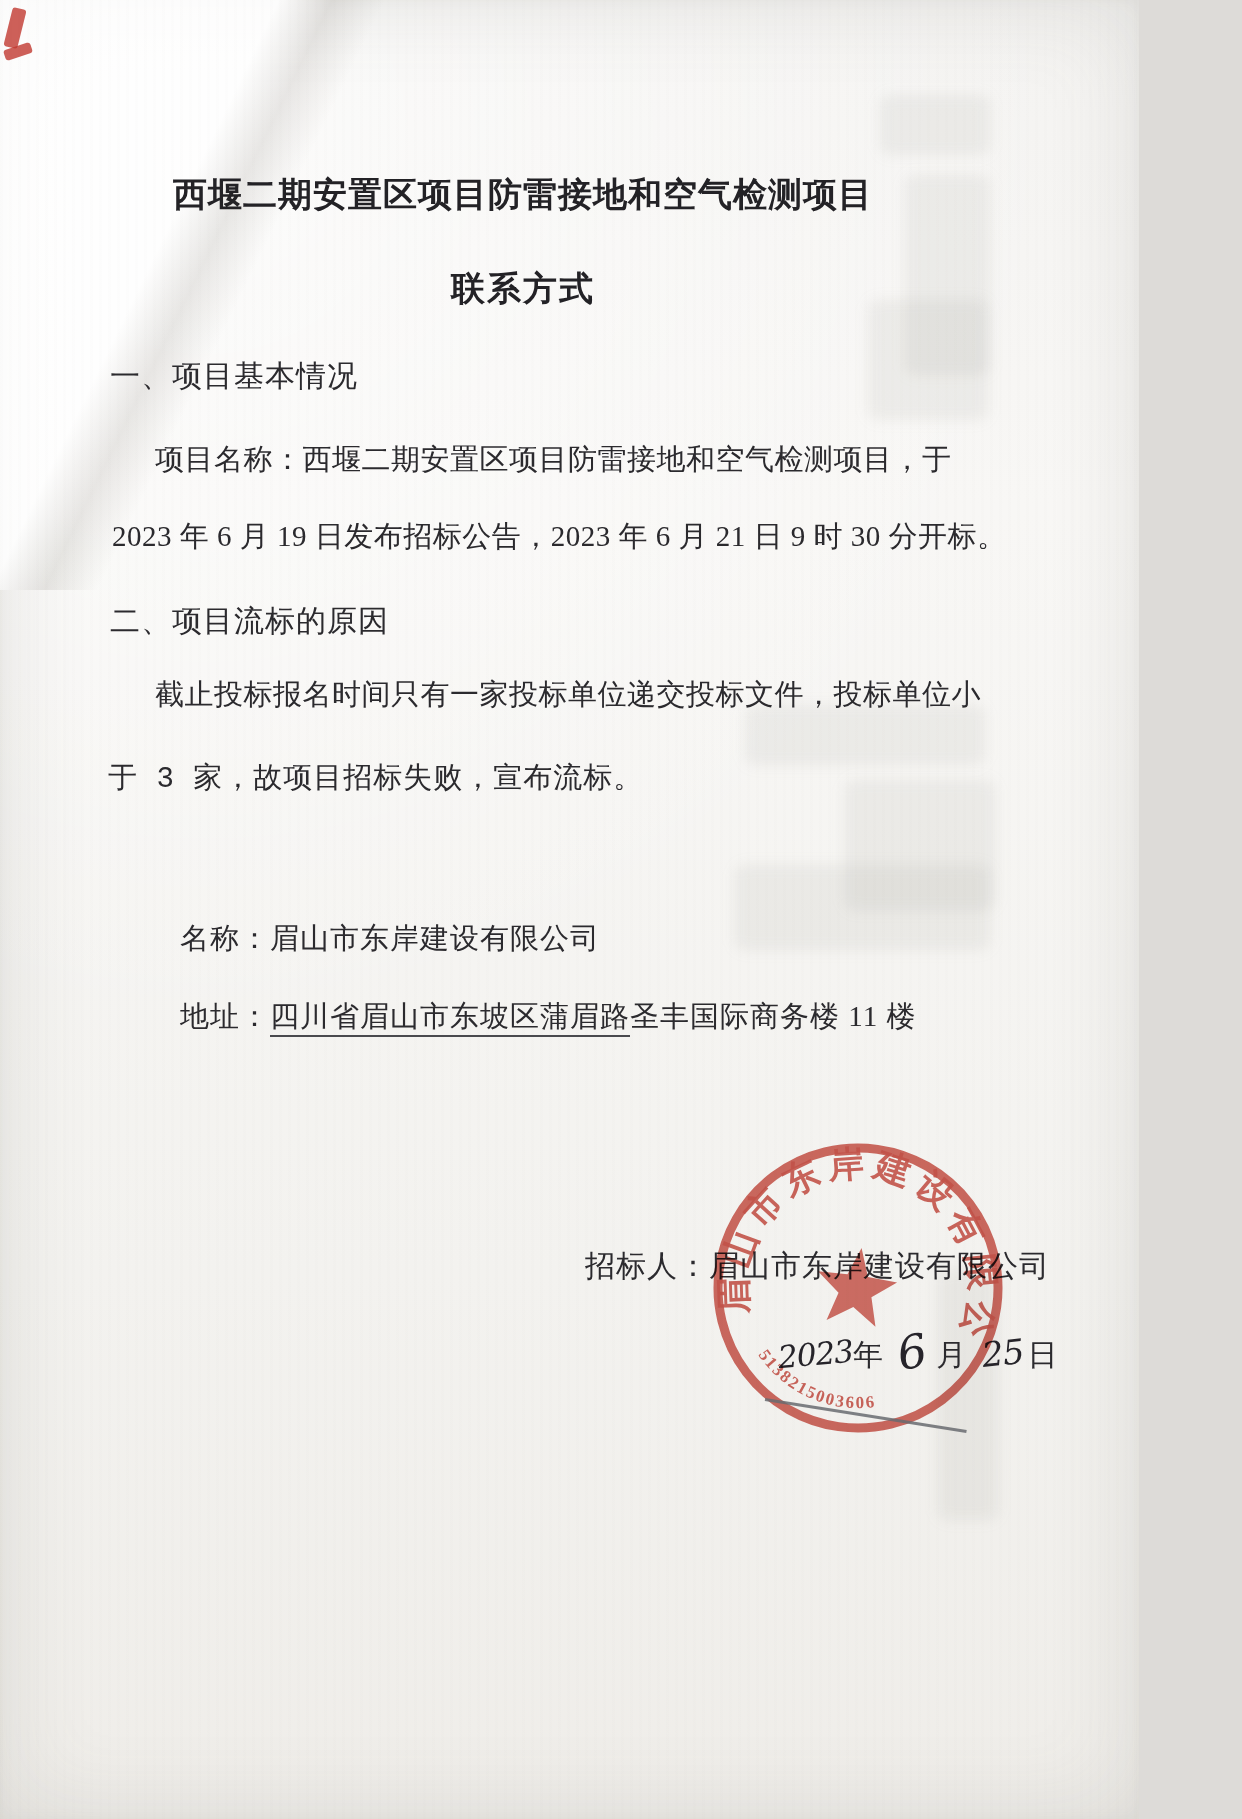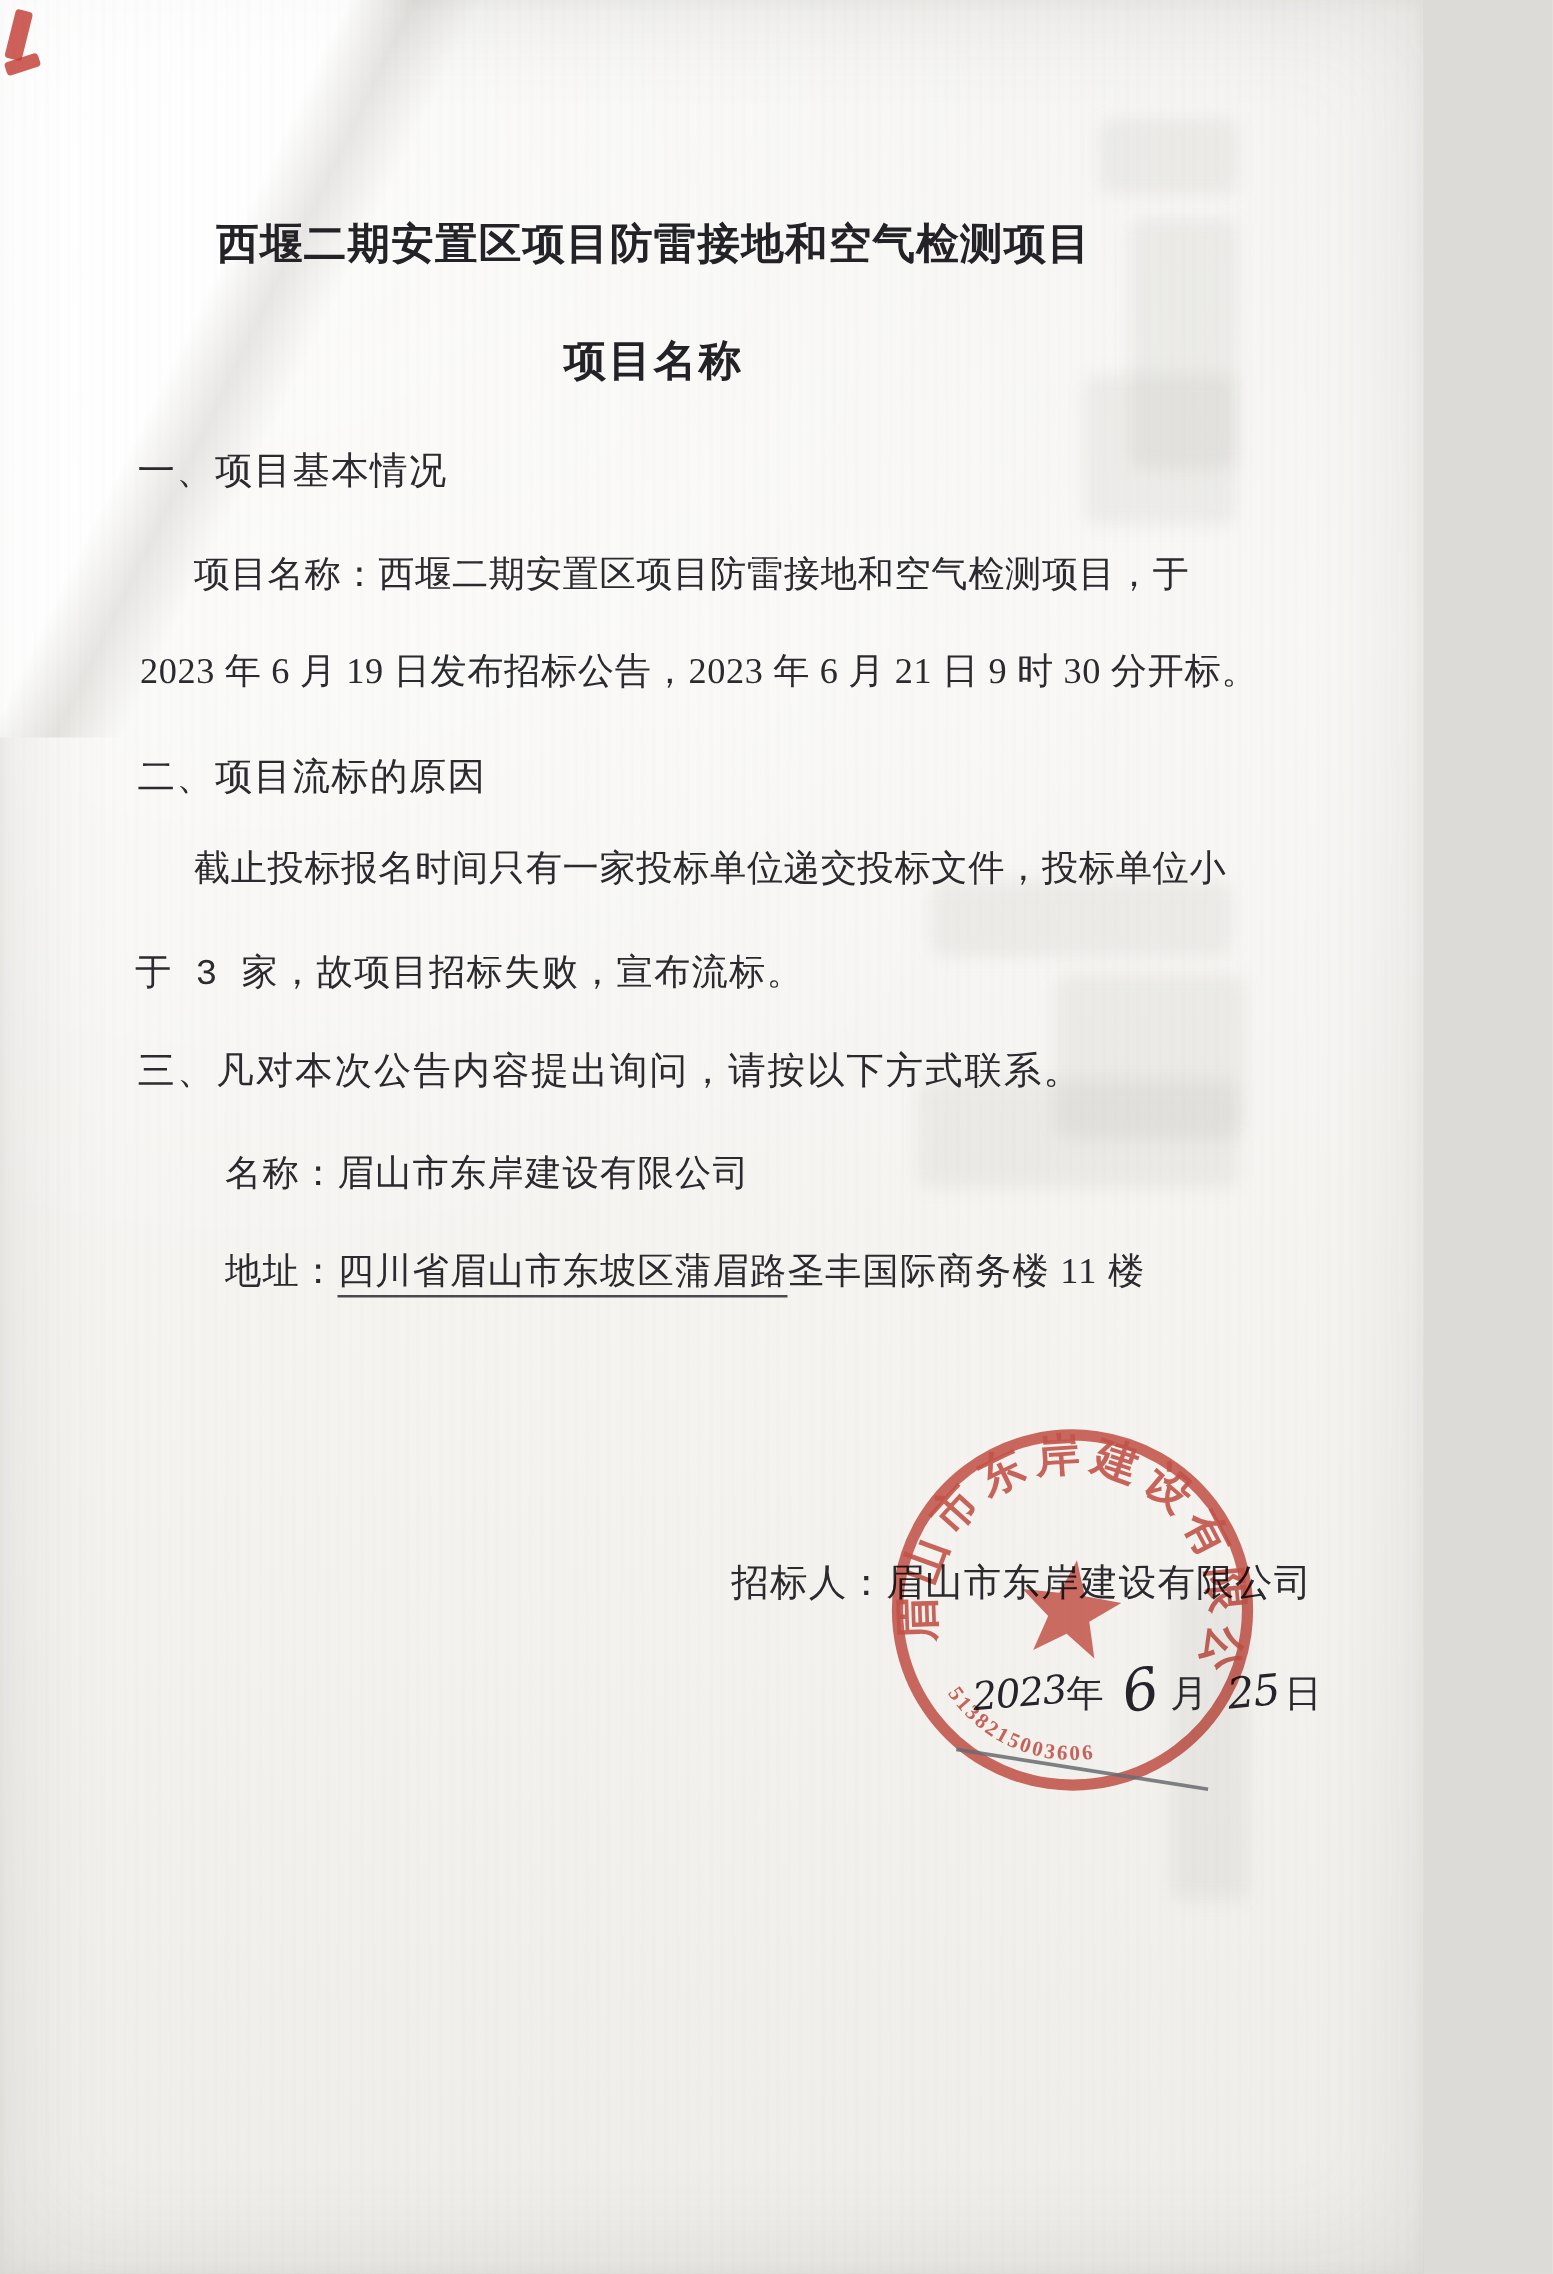--- a/index.html
+++ b/index.html
@@ -57,31 +57,30 @@
   <div class="smudge" style="left:868px;top:300px;width:120px;height:120px;"></div>
   <div class="smudge" style="left:745px;top:705px;width:240px;height:60px;"></div>
   <div class="smudge" style="left:845px;top:780px;width:150px;height:130px;"></div>
   <div class="smudge" style="left:735px;top:865px;width:255px;height:85px;"></div>
   <div class="smudge" style="left:938px;top:1270px;width:60px;height:250px;"></div>
 
   <div class="red-mark" style="left:8px;top:8px;width:14px;height:40px;transform:rotate(14deg);"></div>
   <div class="red-mark" style="left:4px;top:46px;width:28px;height:11px;transform:rotate(-18deg);"></div>
 
   <div class="title t1">西堰二期安置区项目防雷接地和空气检测项目</div>
-  <div class="title t2">项目名称</div>
+  <div class="title t2">联系方式</div>
 
   <div class="line heading" style="left:110px;top:356px;">一、项目基本情况</div>
   <div class="line" style="left:155px;top:440px;letter-spacing:0.5px;">项目名称：西堰二期安置区项目防雷接地和空气检测项目，于</div>
   <div class="line" style="left:112px;top:517px;letter-spacing:0.5px;">2023 年 6 月 19 日发布招标公告，2023 年 6 月 21 日 9 时 30 分开标。</div>
 
   <div class="line heading" style="left:110px;top:601px;">二、项目流标的原因</div>
   <div class="line" style="left:155px;top:675px;letter-spacing:0.5px;">截止投标报名时间只有一家投标单位递交投标文件，投标单位小</div>
   <div class="line" style="left:108px;top:758px;font-family:Liberation Mono, monospace;">于 3 家，故项目招标失败，宣布流标。</div>
 
-  <div class="line heading" style="left:110px;top:836px;letter-spacing:1.5px;">三、凡对本次公告内容提出询问，请按以下方式联系。</div>
 
   <div class="line" style="left:180px;top:919px;text-align:center;">
     <span>名称：</span><span>眉山市东岸建设有限公司</span>
   </div>
 
   <div class="line" style="left:180px;top:997px;">
     <span>地址：</span><span class="u-part">四川省眉山市东坡区蒲眉路</span><span>圣丰国际商务楼 11 楼</span>
   </div>
 
 

